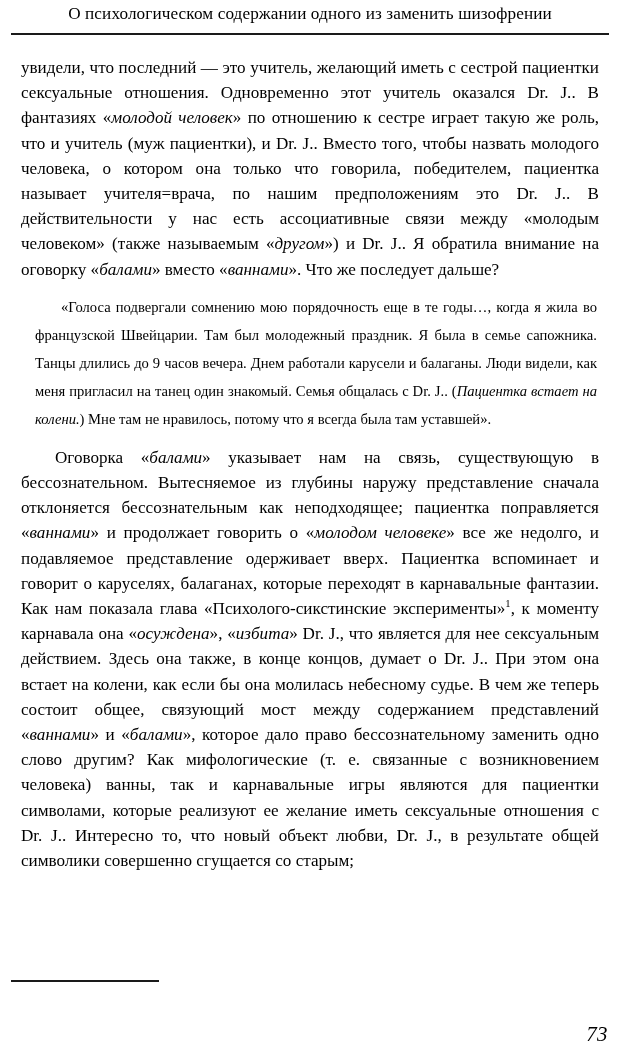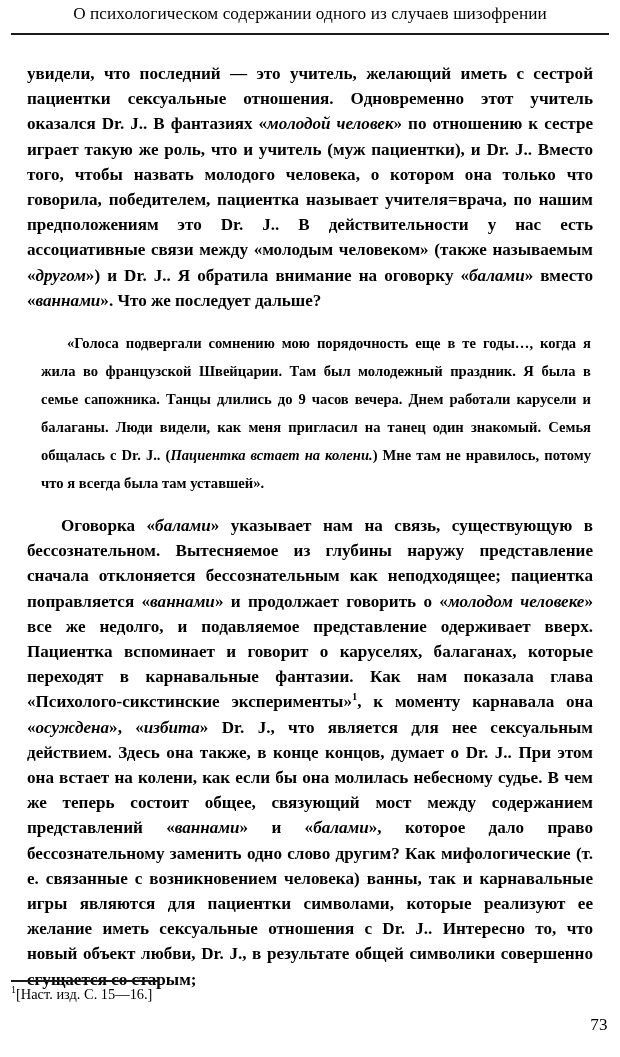--- a/index.html
+++ b/index.html
@@ -41,24 +41,23 @@
     height: 1.5px;
     background: #1a1a1a;
   }
   .body-block {
     position: absolute;
     left: 11px;
     top: 45px;
     width: 598px;
   }
   p {
-    margin: 16px;
+    margin: 10px;
     text-align: justify;
     text-justify: inter-word;
-    font-weight: bold;
   }
   .main-para {
     font-size: 17.1px;
     line-height: 25.2px;
     text-indent: 0;
   }
   .main-para.indented {
     text-indent: 34px;
   }
   .quote-para {
@@ -94,39 +93,37 @@
     width: 400px;
     font-size: 14.4px;
     line-height: 19px;
   }
   .footnote sup {
     font-size: 0.7em;
   }
   .page-number {
     position: absolute;
     right: 12px;
-    bottom: 22px;
-    font-size: 17px;
+    bottom: 10px;
+    font-size: 21px;
     letter-spacing: 0.4px;
+    font-style: italic;
   }
 </style>
 </head>
 <body>
 
 <div class="page">
 
-  <div class="running-head">О психологическом содержании одного из случаев шизофрении</div>
+  <div class="running-head">О психологическом содержании одного из заменить шизофрении</div>
 
   <div class="head-rule"></div>
 
   <div class="body-block">
     <p class="main-para" id="p1">увидели, что последний — это учитель, желающий иметь с сестрой пациентки сексуальные отношения. Одновременно этот учитель оказался Dr. J.. В фантазиях «<i>молодой человек</i>» по отношению к сестре играет такую же роль, что и учитель (муж пациентки), и Dr. J.. Вместо того, чтобы назвать молодого человека, о котором она только что говорила, победителем, пациентка называет учителя=врача, по нашим предположениям это Dr. J.. В действительности у нас есть ассоциативные связи между «молодым человеком» (также называемым «<i>другом</i>») и Dr. J.. Я обратила внимание на оговорку «<i>балами</i>» вместо «<i>ваннами</i>». Что же последует дальше?</p>
     <p class="quote-para" id="p2">«Голоса подвергали сомнению мою порядочность еще в те годы…, когда я жила во французской Швейцарии. Там был молодежный праздник. Я была в семье сапожника. Танцы длились до 9 часов вечера. Днем работали карусели и балаганы. Люди видели, как меня пригласил на танец один знакомый. Семья общалась с Dr. J.. (<i>Пациентка встает на колени.</i>) Мне там не нравилось, потому что я всегда была там уставшей».</p>
     <p class="main-para indented" id="p3">Оговорка «<i>балами</i>» указывает нам на связь, существующую в бессознательном. Вытесняемое из глубины наружу представление сначала отклоняется бессознательным как неподходящее; пациентка поправляется «<i>ваннами</i>» и продолжает говорить о «<i>молодом человеке</i>» все же недолго, и подавляемое представление одерживает вверх. Пациентка вспоминает и говорит о каруселях, балаганах, которые переходят в карнавальные фантазии. Как нам показала глава «Психолого-сикстинские эксперименты»<sup>1</sup>, к моменту карнавала она «<i>осуждена</i>», «<i>избита</i>» Dr. J., что является для нее сексуальным действием. Здесь она также, в конце концов, думает о Dr. J.. При этом она встает на колени, как если бы она молилась небесному судье. В чем же теперь состоит общее, связующий мост между содержанием представлений «<i>ваннами</i>» и «<i>балами</i>», которое дало право бессознательному заменить одно слово другим? Как мифологические (т. е. связанные с возникновением человека) ванны, так и карнавальные игры являются для пациентки символами, которые реализуют ее желание иметь сексуальные отношения с Dr. J.. Интересно то, что новый объект любви, Dr. J., в результате общей символики совершенно сгущается со старым;</p>
   </div>
 
   <div class="footnote-rule"></div>
-  <div class="footnote">
-    <sup>1</sup><span>[Наст. изд. С. 15—16.]</span>
-  </div>
 
   <div class="page-number">73</div>
 </div>
 
 </body></html>

